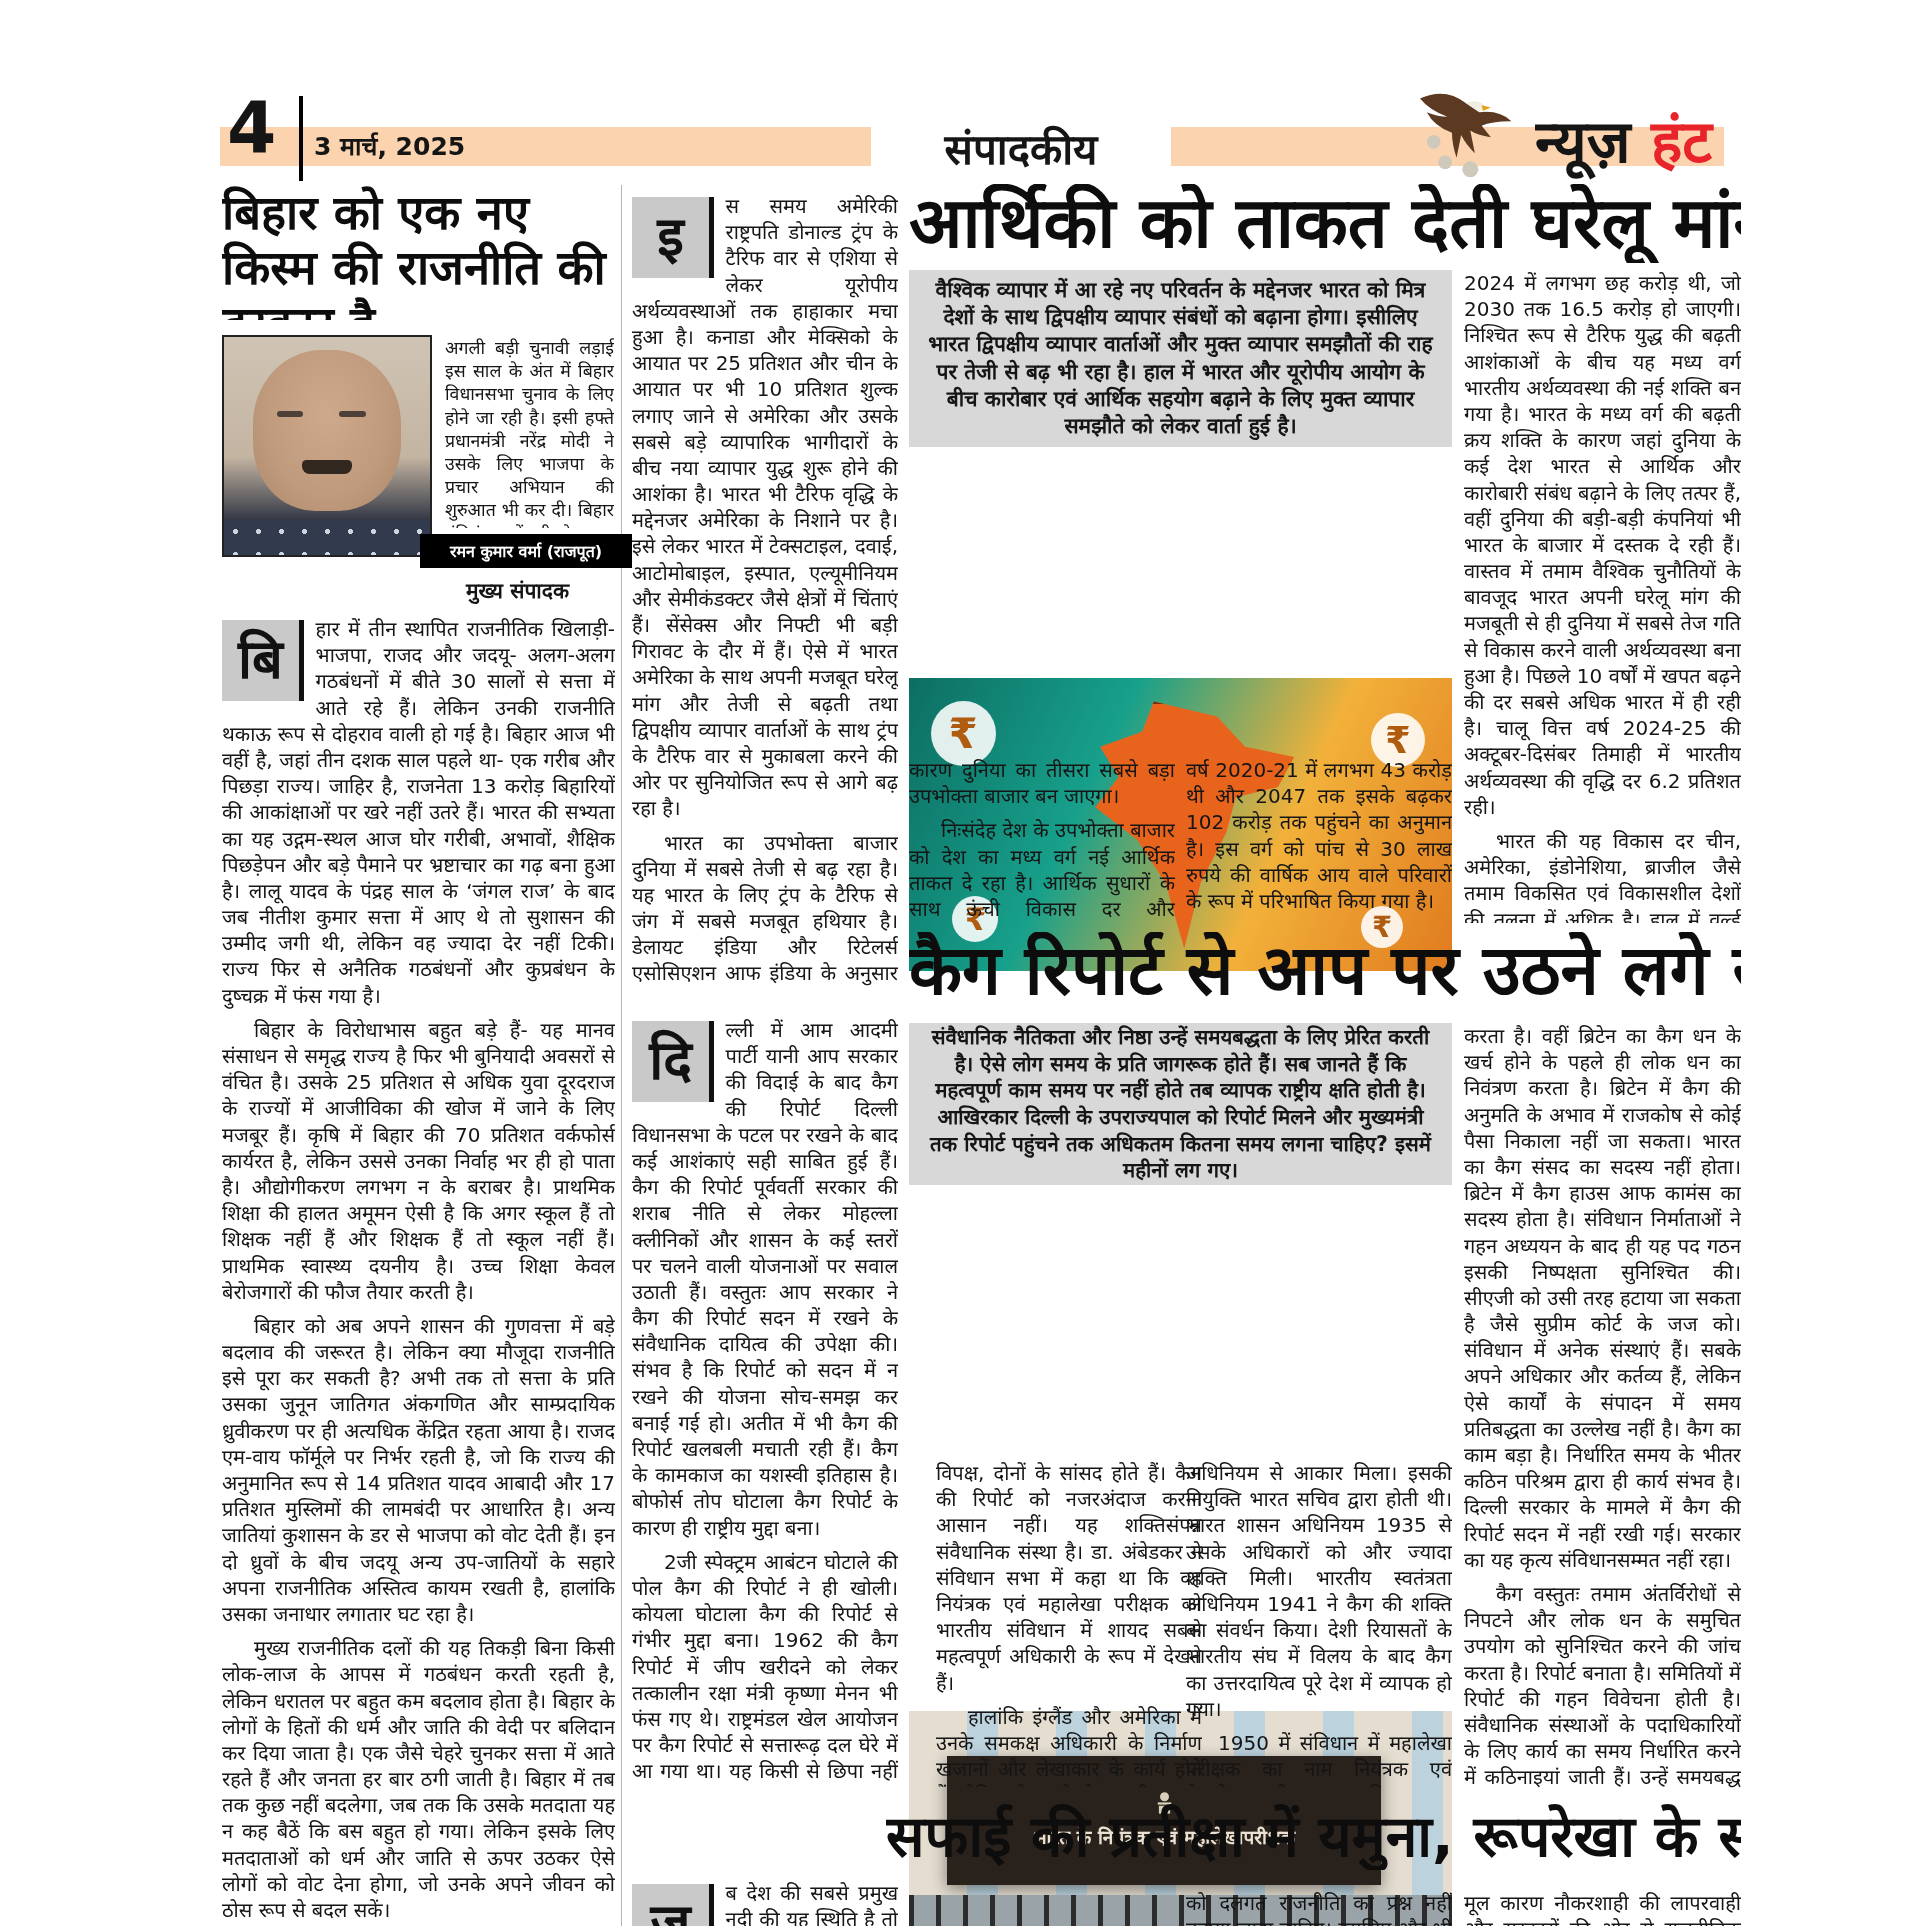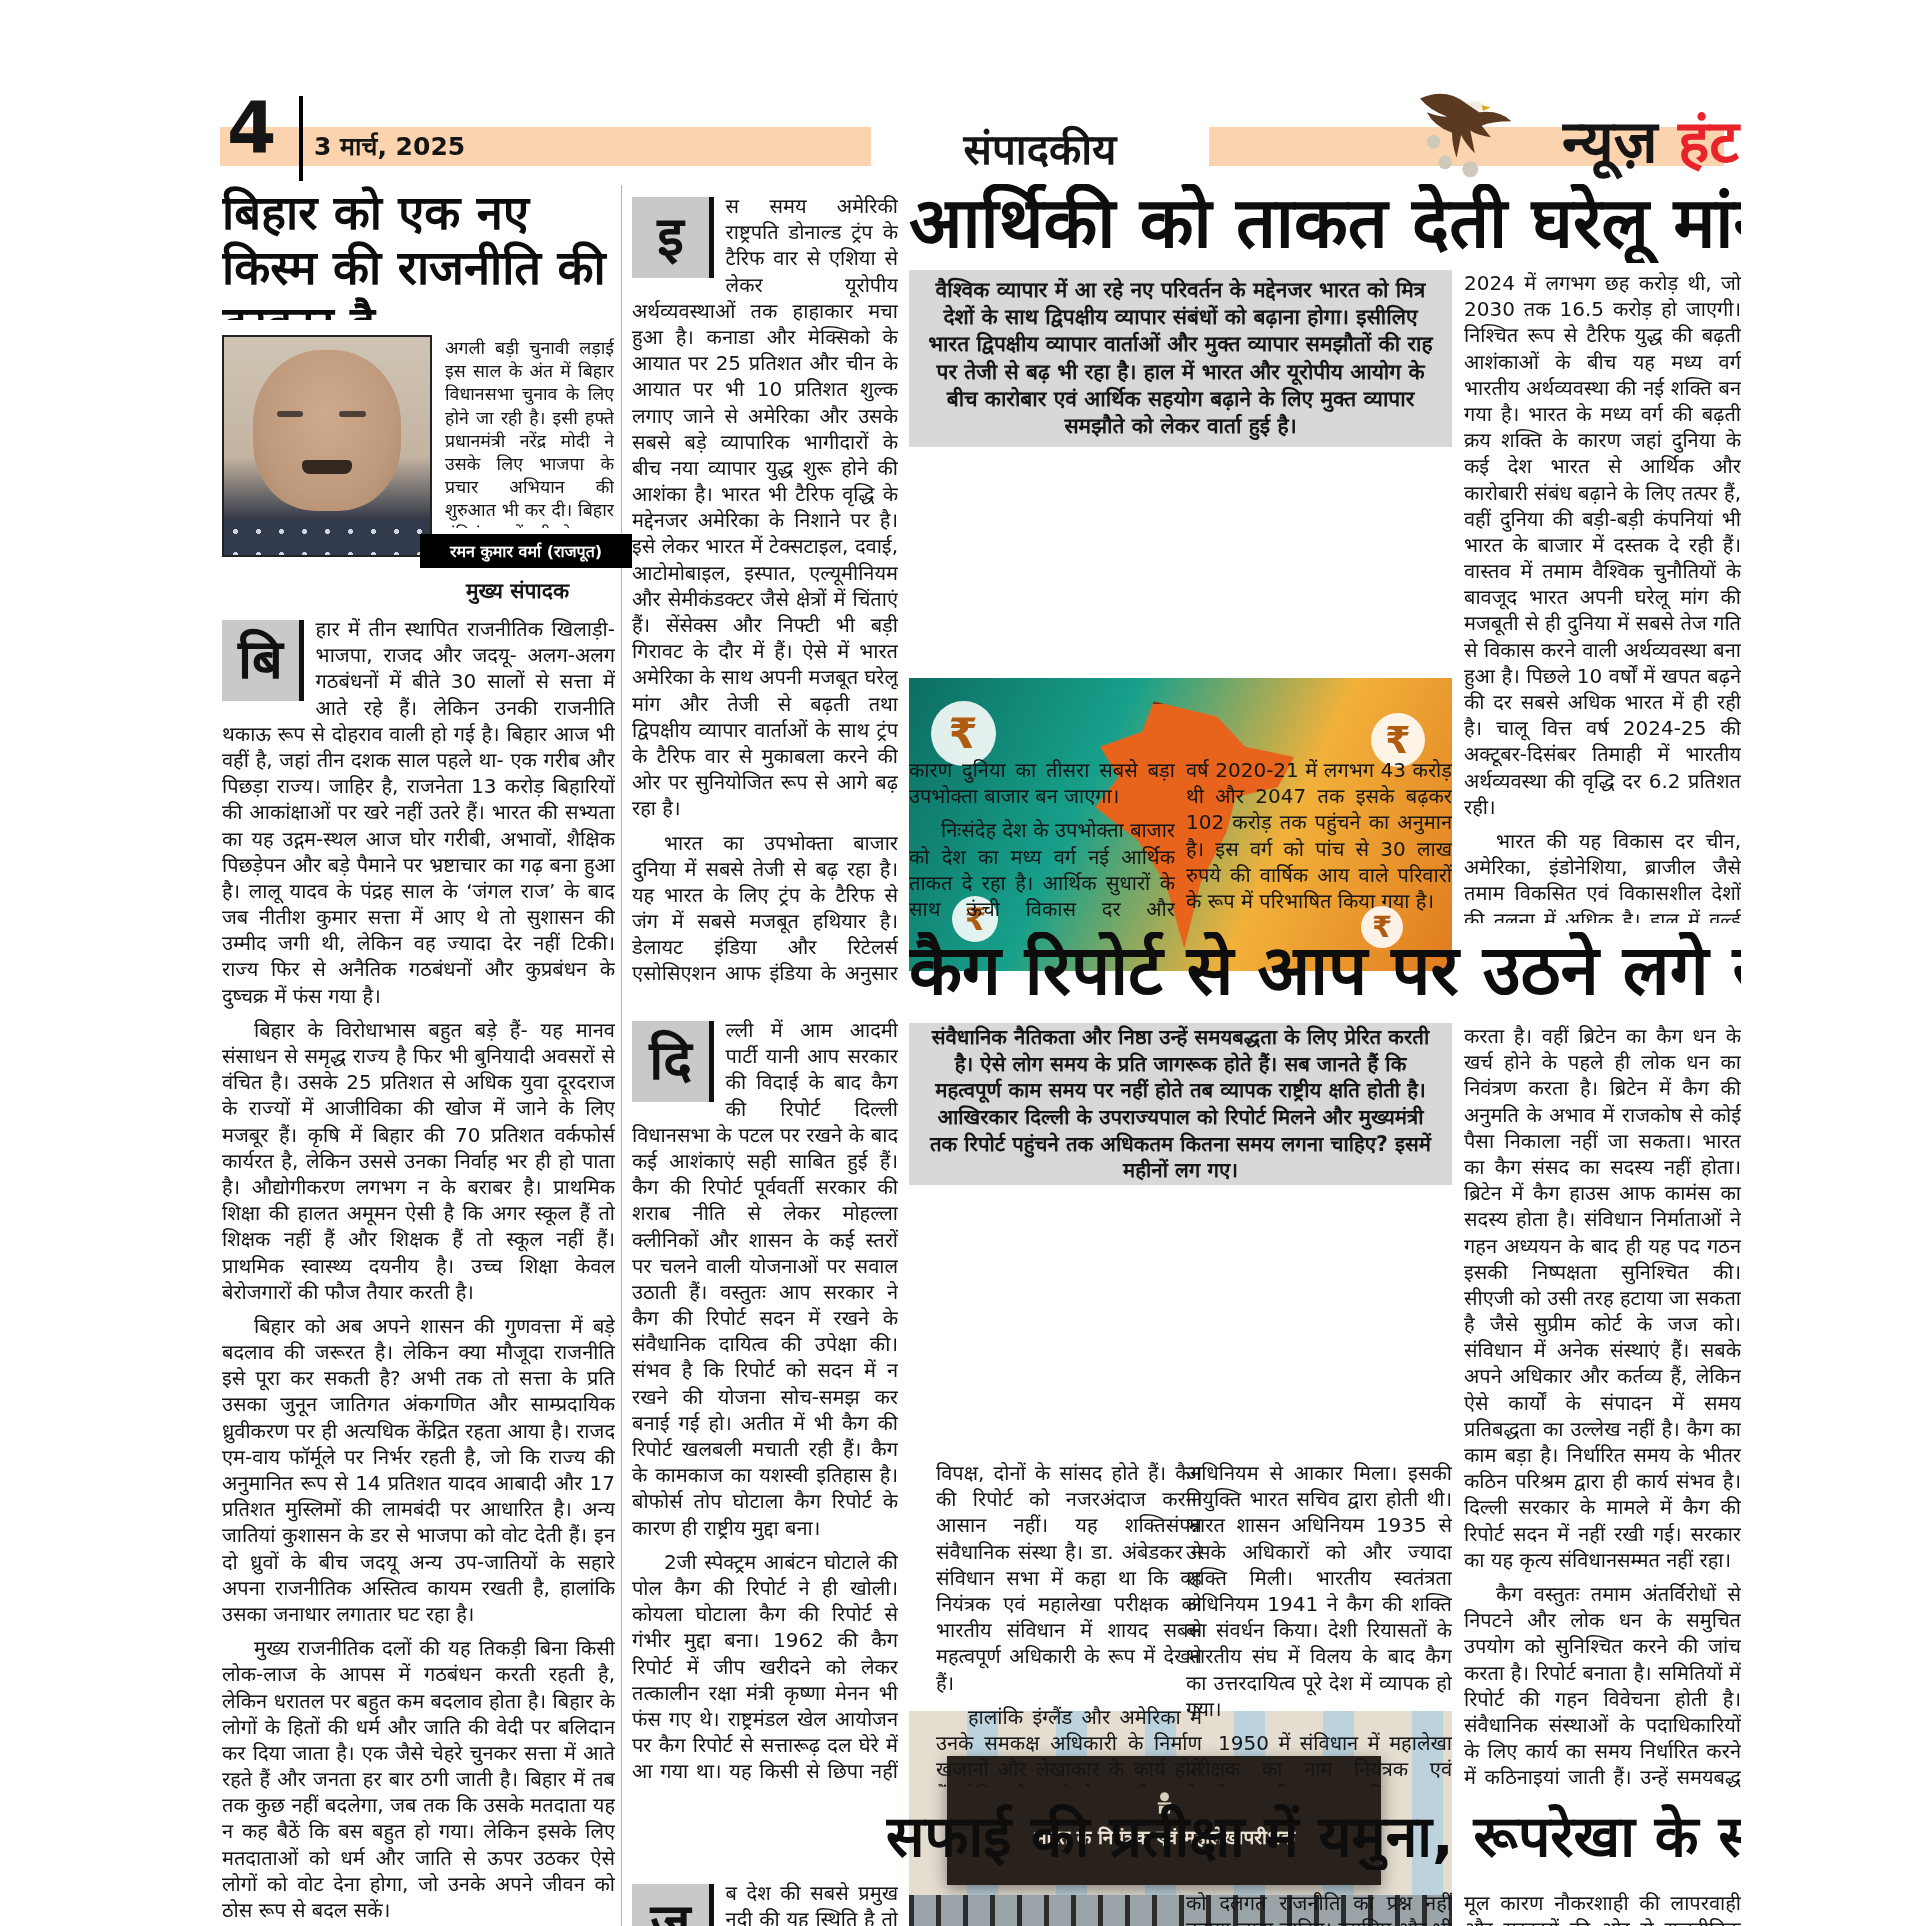--- a/index.html
+++ b/index.html
@@ -15,21 +15,21 @@
   .headline{font-weight:bold;color:#0d0d0d;}
   .gray-box{background:#d8d8d8;font-weight:bold;text-align:center;
             display:flex;align-items:center;justify-content:center;padding:11.6px 17.3px;box-sizing:border-box;}
   .rule-v{position:absolute;width:1.2px;background:#b5b5b5;}
   
   .band{background:#fbd3ae;}
   .pgnum{font-size:71px;font-weight:bold;line-height:1;}
   .date{font-size:25px;font-weight:bold;}
   .section-box{background:#fff;display:flex;align-items:center;justify-content:center;
                font-size:42px;font-weight:bold;}
-  .masthead{font-size:59px;font-weight:bold;white-space:nowrap;margin-left:27px;}
+  .masthead{font-size:59px;font-weight:bold;white-space:nowrap;}
   .masthead .red{color:#e8232a;}
   
   .byline-bar{background:#000;color:#fff;font-weight:bold;font-size:16px;
               display:flex;align-items:center;justify-content:center;}
   .role{font-size:21px;font-weight:bold;text-align:center;}
   .photo-frame{border:2.3px solid #222;box-sizing:border-box;}
   
   .author{background:linear-gradient(180deg,#cfc4b4 0%,#c4b4a2 55%,#2e3442 85%);position:relative;}
   .author .head{position:absolute;left:14%;top:6%;width:72%;height:74%;background:
      radial-gradient(ellipse at 50% 40%,#cfa98b 0%,#c09a7c 60%,#a9876c 100%);
@@ -59,21 +59,21 @@
 </style>
 </head>
 <body>
 
 <div class="page">
 
   <div class="abs band" style="left:220px;top:127px;width:1504px;height:39px;"></div>
   <div class="abs pgnum" style="left:227px;top:92px;width:65px;height:92px;">4</div>
   <div class="abs" style="left:299px;top:96px;width:3.9px;height:85px;background:#000;"></div>
   <div class="abs date" style="left:314px;top:127px;width:347px;height:39px;line-height:39px;">3 मार्च, 2025</div>
-  <div class="abs section-box" style="left:871px;top:109px;width:338px;height:76px;">संपादकीय</div>
+  <div class="abs section-box" style="left:871px;top:109px;width:300px;height:76px;">संपादकीय</div>
   <div class="abs" style="left:1410px;top:87px;width:116px;height:96px;">
     <svg width="116" height="96" viewBox="0 0 100 84">
       <path d="M8 10 Q30 0 48 14 L60 22 Q78 20 88 30 Q70 30 62 34 L70 44 Q58 42 52 38 L56 58 Q48 50 44 42 L40 62 Q36 50 36 40 Q20 34 14 22 Q24 26 32 26 Q16 20 8 10 Z" fill="#5b3a21"></path>
       <path d="M48 14 Q58 10 64 16 L60 22 Z" fill="#f2ede2"></path>
       <path d="M62 16 L70 18 L63 21 Z" fill="#e0a419"></path>
       <circle cx="20" cy="48" r="6" fill="#cfc9bb"></circle>
       <circle cx="30" cy="66" r="6" fill="#cfc9bb"></circle>
       <circle cx="52" cy="72" r="7" fill="#cfc9bb"></circle>
     </svg>
   </div>

